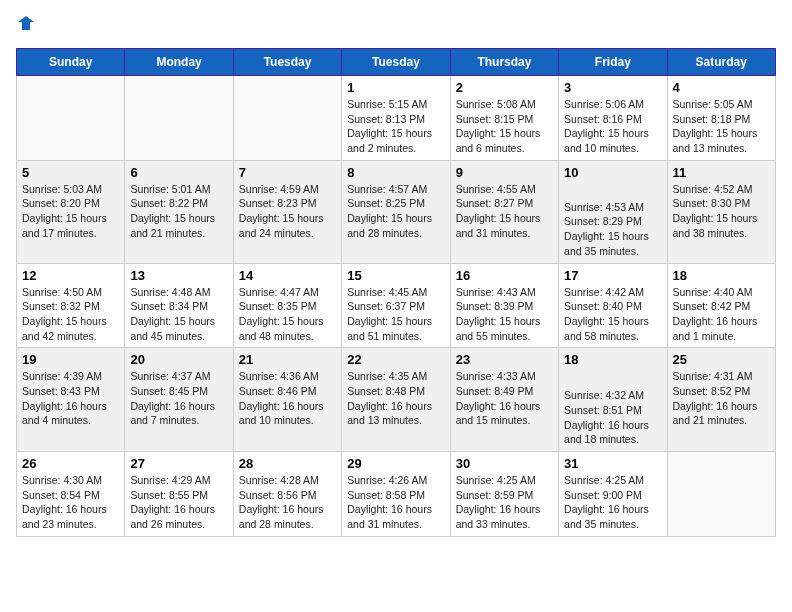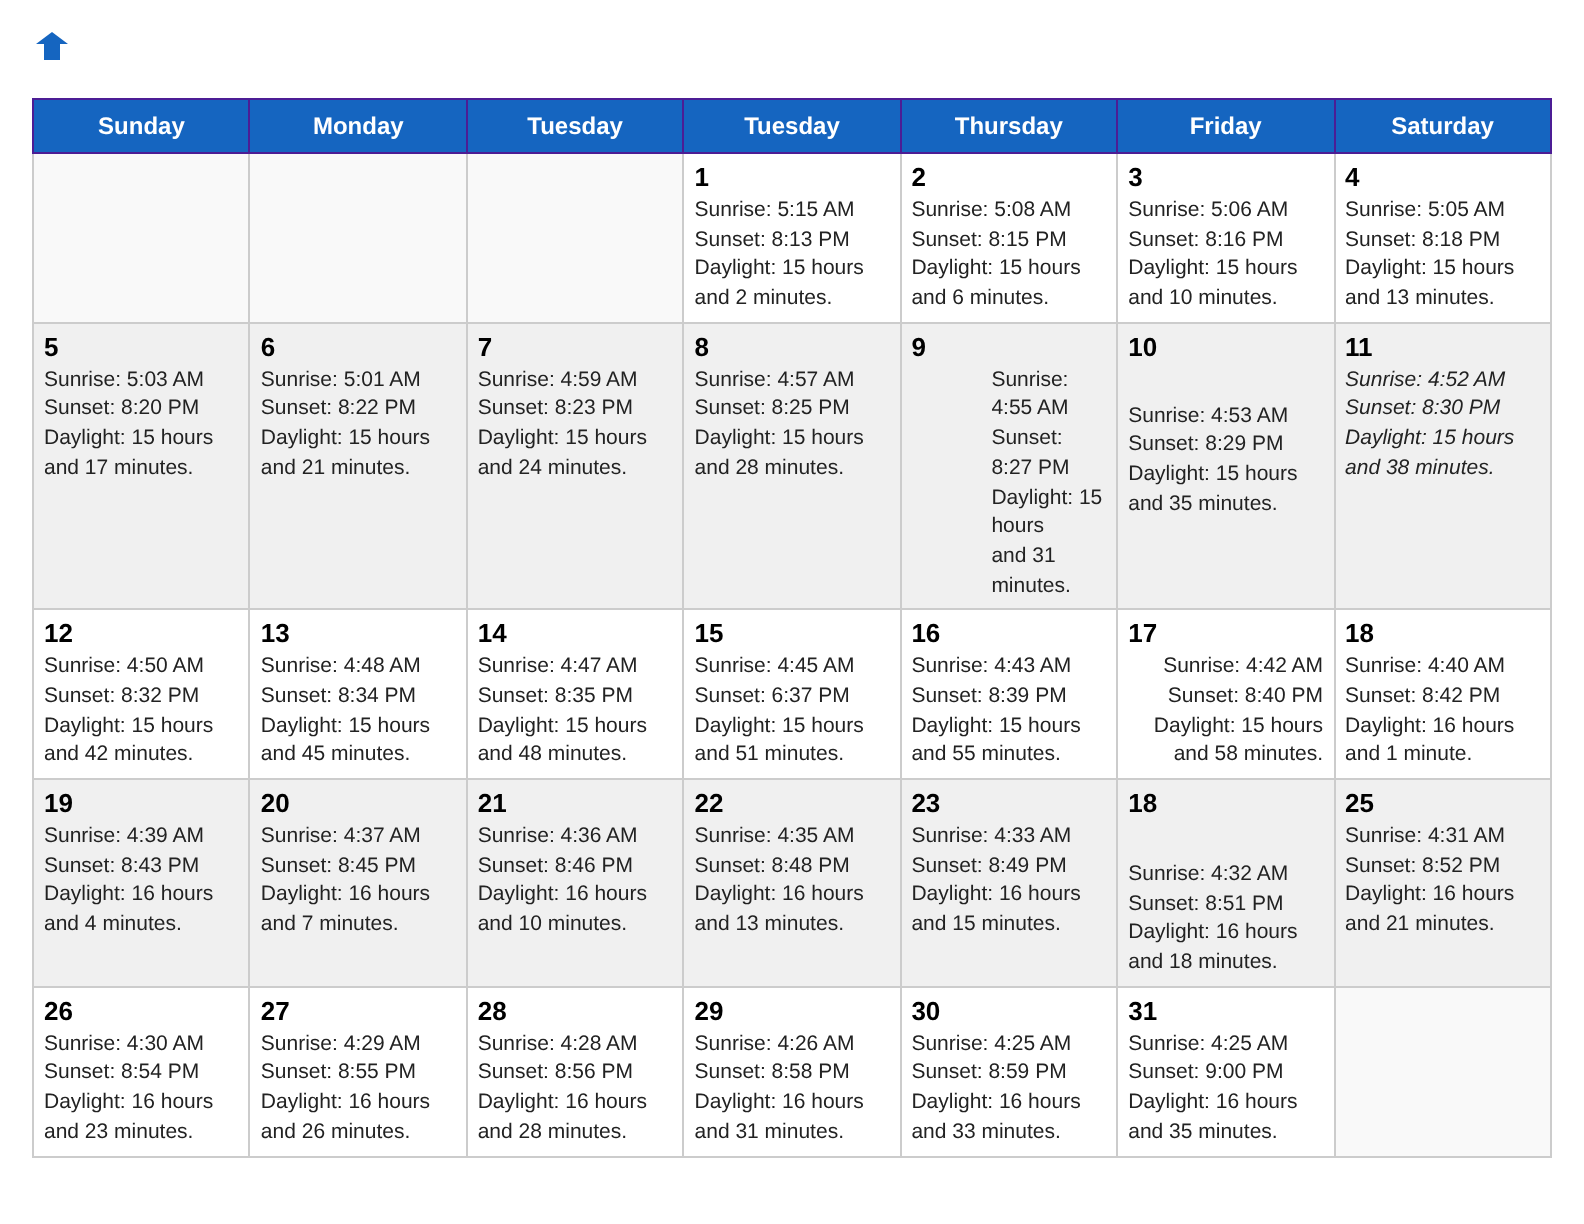--- a/index.html
+++ b/index.html
@@ -168,35 +168,35 @@
         </td>
         <td>
           <span class="day-number">8</span>
           <div class="day-info" style="white-space: pre-line;">Sunrise: 4:57 AM
 Sunset: 8:25 PM
 Daylight: 15 hours
 and 28 minutes.</div>
         </td>
         <td>
           <span class="day-number">9</span>
-          <div class="day-info" style="white-space: pre-line; margin-left: 40px;">Sunrise: 4:55 AM
+          <div class="day-info" style="white-space: pre-line;">Sunrise: 4:55 AM
 Sunset: 8:27 PM
 Daylight: 15 hours
 and 31 minutes.</div>
         </td>
         <td>
           <span class="day-number">10</span>
           <div class="day-info" style="white-space: pre-line; margin-top: 20px;">Sunrise: 4:53 AM
 Sunset: 8:29 PM
 Daylight: 15 hours
 and 35 minutes.</div>
         </td>
         <td>
           <span class="day-number">11</span>
-          <div class="day-info" style="white-space: pre-line; font-style: italic;">Sunrise: 4:52 AM
+          <div class="day-info" style="white-space: pre-line;">Sunrise: 4:52 AM
 Sunset: 8:30 PM
 Daylight: 15 hours
 and 38 minutes.</div>
         </td>
       </tr>
       <tr>
         <td>
           <span class="day-number">12</span>
           <div class="day-info" style="white-space: pre-line;">Sunrise: 4:50 AM
 Sunset: 8:32 PM
@@ -226,21 +226,21 @@
         </td>
         <td>
           <span class="day-number">16</span>
           <div class="day-info" style="white-space: pre-line;">Sunrise: 4:43 AM
 Sunset: 8:39 PM
 Daylight: 15 hours
 and 55 minutes.</div>
         </td>
         <td>
           <span class="day-number">17</span>
-          <div class="day-info" style="white-space: pre-line; text-align: right;">Sunrise: 4:42 AM
+          <div class="day-info" style="white-space: pre-line;">Sunrise: 4:42 AM
 Sunset: 8:40 PM
 Daylight: 15 hours
 and 58 minutes.</div>
         </td>
         <td>
           <span class="day-number">18</span>
           <div class="day-info" style="white-space: pre-line;">Sunrise: 4:40 AM
 Sunset: 8:42 PM
 Daylight: 16 hours
 and 1 minute.</div>

